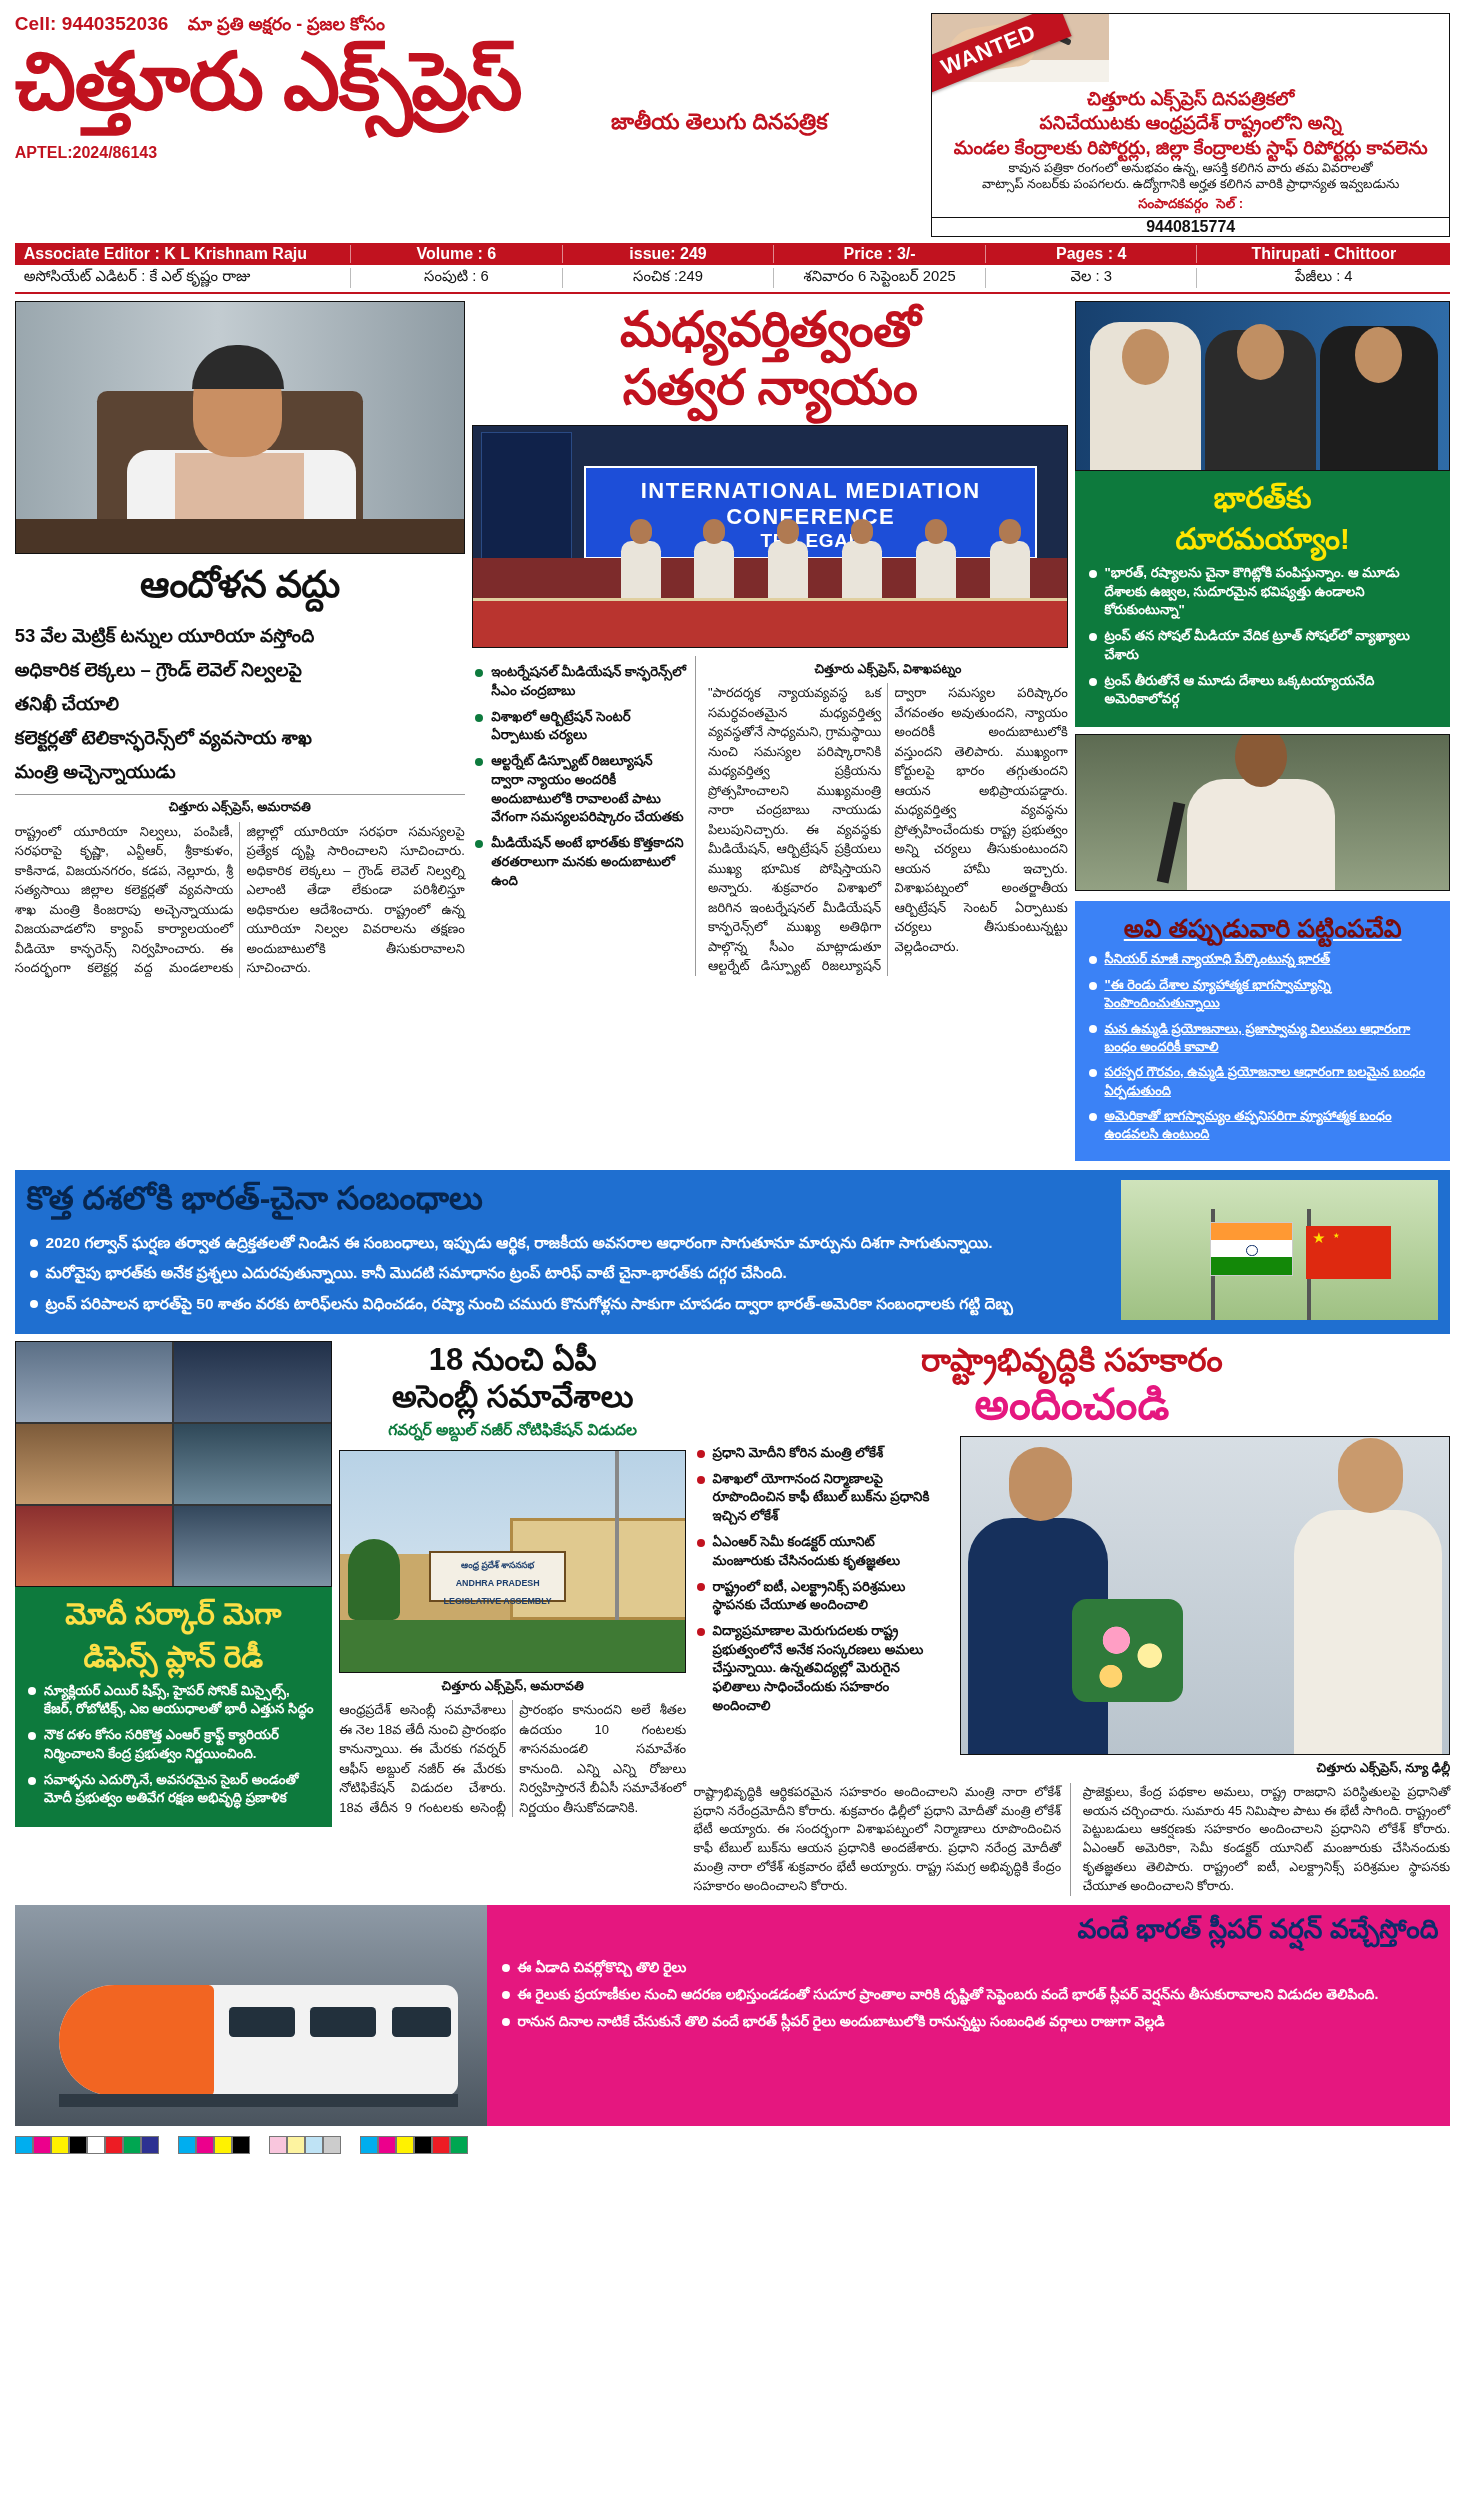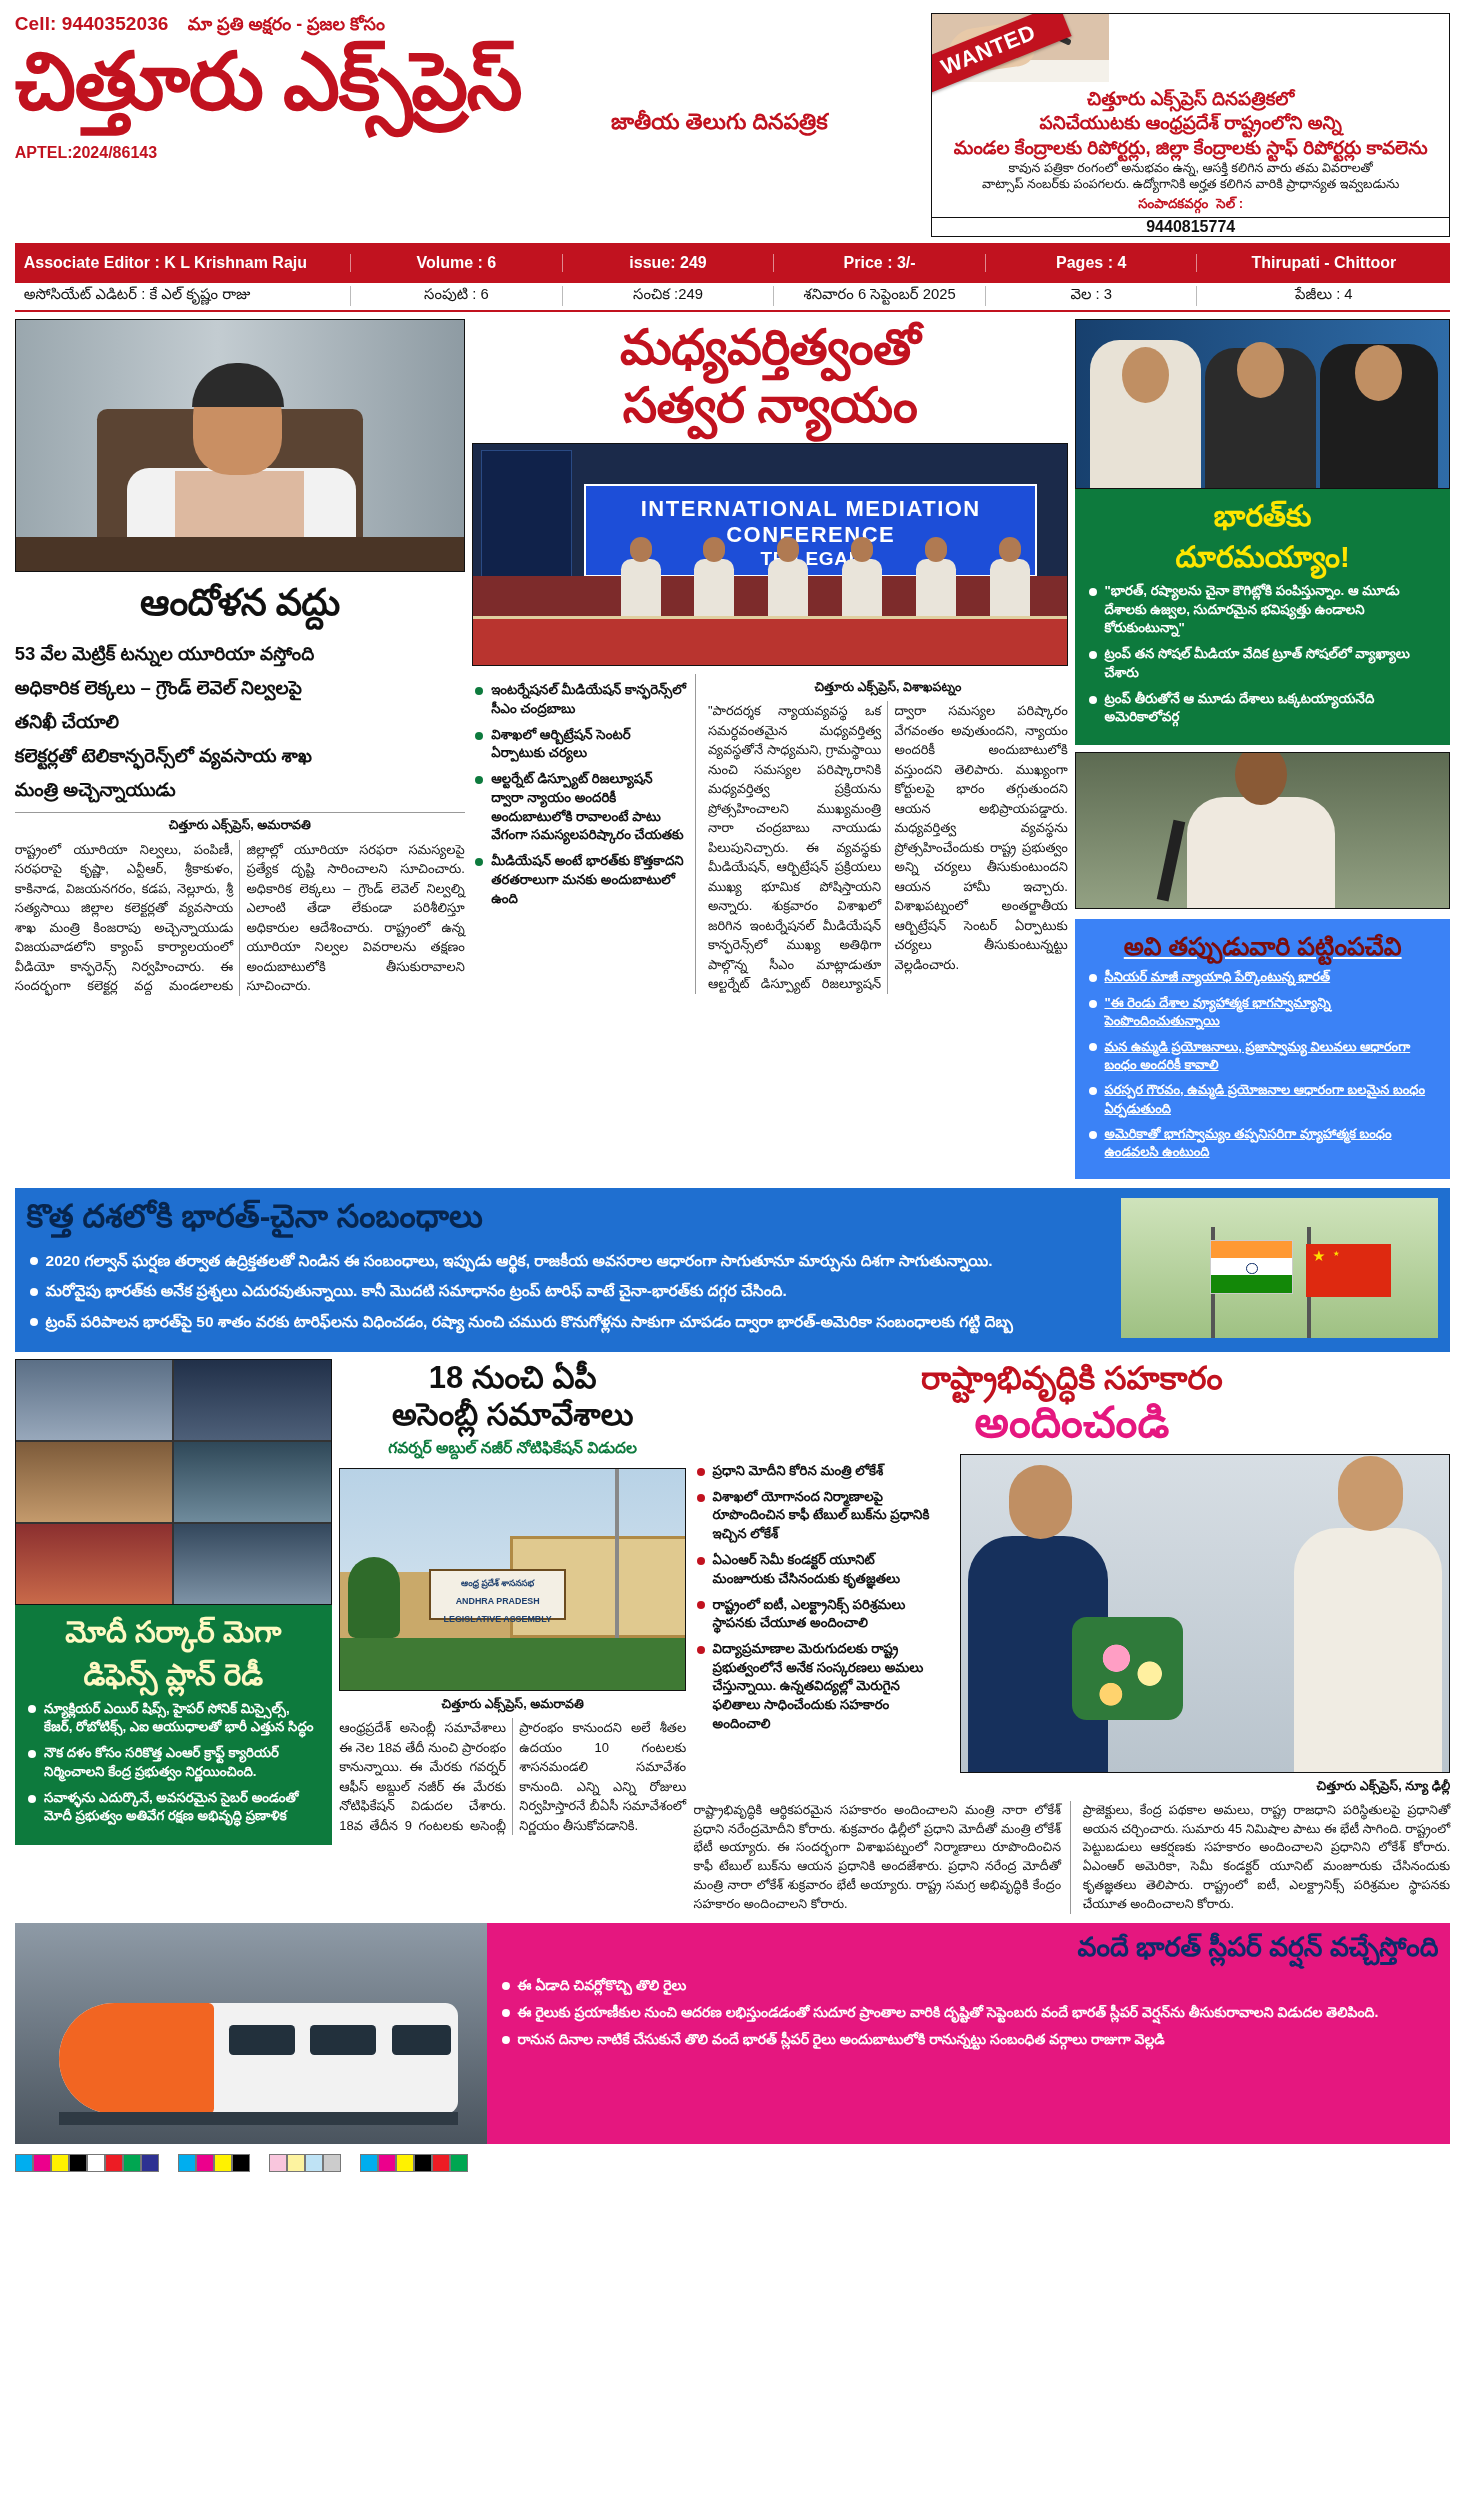--- a/index.html
+++ b/index.html
@@ -25,21 +25,21 @@
   .wanted-head div{font-size:20px;font-weight:bold;line-height:1.15;color:#ffe600;}
   .wanted-ribbon{position:absolute;left:-25px;top:19px;background:#c1121f;color:#fff;font-weight:bold;font-size:22px;padding:4.4px 32px;transform:rotate(-22deg);letter-spacing:0.7px;box-shadow:0 1.5px 3px rgba(0,0,0,.3);}
   .wanted-body{background:#fff;padding:3px 5.9px 1.5px 5.9px;text-align:center;}
   .wanted-body p{margin:1.5px 0;font-size:18.5px;color:#c1121f;font-weight:bold;line-height:1.25;}
   .wanted-body p.small{font-size:12.6px;color:#111;font-weight:normal;line-height:1.2;}
   .wanted-foot{display:flex;align-items:center;justify-content:center;gap:8px;background:#fff;padding:0.7px 0 3px 0;}
   .wanted-foot .red{color:#c1121f;font-weight:bold;font-size:13.3px;}
   .wanted-phone{color:#111;font-weight:bold;font-size:16px;border-top:0.7px solid #111;width:100%;text-align:center;}
 
   
-  .bar-red{background:#c1121f;color:#fff;display:flex;align-items:center;height:40px;margin-top:5.9px;font-size:16px;font-weight:bold;}
+  .bar-red{background:#c1121f;color:#fff;display:flex;align-items:center;height:22px;margin-top:5.9px;font-size:16px;font-weight:bold;}
   .bar-white{background:#fff;color:#111;display:flex;align-items:center;height:26.6px;border-bottom:2.2px solid #c1121f;font-size:14.8px;}
   .bar-red .cell,.bar-white .cell{flex:1;text-align:center;border-right:0.7px solid rgba(255,255,255,.5);}
   .bar-white .cell{border-right:0.7px solid #bbb;}
   .bar-red .cell:first-child,.bar-white .cell:first-child{flex:1.55;text-align:left;padding-left:8.9px;}
   .bar-red .cell:last-child,.bar-white .cell:last-child{border-right:none;flex:1.2;}
 
   
   .row{display:flex;gap:7.4px;margin-top:7.4px;}
   .colA{width:450px;flex:0 0 450px;}
   .colB{flex:1 1 auto;}
@@ -129,21 +129,21 @@
   .collage{height:244px;position:relative;overflow:hidden;display:grid;grid-template-columns:1fr 1fr;grid-template-rows:1fr 1fr 1fr;gap:2.2px;background:#333;}
   .collage div{position:relative;overflow:hidden;}
   .c1{background:linear-gradient(#5b6f86,#98a8bb);}
   .c2{background:linear-gradient(#213049,#4e6079);}
   .c3{background:linear-gradient(#7d5b3a,#c49a6c);}
   .c4{background:linear-gradient(#2f4858,#6f8b9c);}
   .c5{background:linear-gradient(#8b2f2f,#c96a4a);}
   .c6{background:linear-gradient(#33475c,#7e93a6);}
 
   .green-block{background:#0d7a3d;color:#fff;padding:8.9px 10.3px 11.8px 10.3px;}
-  .green-block .title{color:#fef9c3;font-size:29.5px;font-weight:bold;text-align:center;line-height:1.2;margin-bottom:7.4px;}
+  .green-block .title{color:#fde047;font-size:29.5px;font-weight:bold;text-align:center;line-height:1.2;margin-bottom:7.4px;}
   .green-block .bullets li{color:#fff;font-size:13.3px;}
   .green-block .bullets li:before{background:#fff;}
 
   .assembly-title{font-size:31px;font-weight:bold;text-align:center;line-height:1.2;}
   .assembly-sub{color:#0d7a3d;font-size:15.5px;font-weight:bold;text-align:center;margin:5.9px 0 7.4px 0;}
   .assembly-photo{height:221px;position:relative;overflow:hidden;background:#9ab7cf;}
   .assembly-photo .sky{position:absolute;inset:0;background:linear-gradient(#b8d2e6,#dfeaf2);}
   .assembly-photo .grass{position:absolute;bottom:0;width:100%;height:52px;background:#3f7a34;}
   .assembly-photo .wall{position:absolute;left:0;bottom:52px;width:100%;height:66px;background:#c9a96a;}
   .assembly-photo .gate{position:absolute;left:170px;bottom:52px;width:221px;height:96px;background:#e0c98f;border:3px solid #b08a45;}

